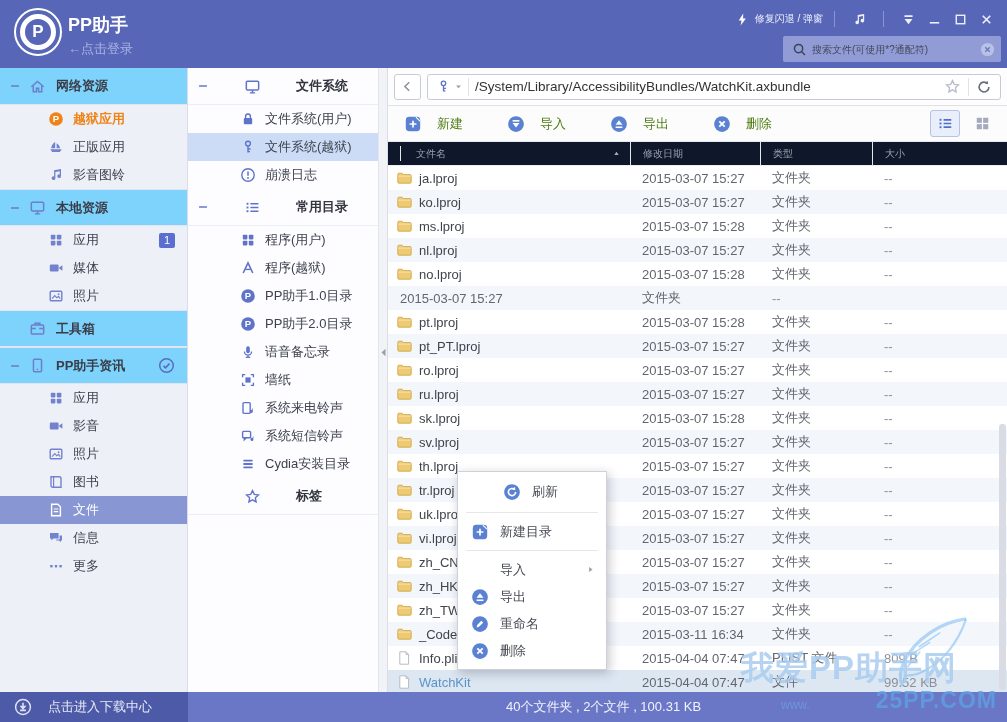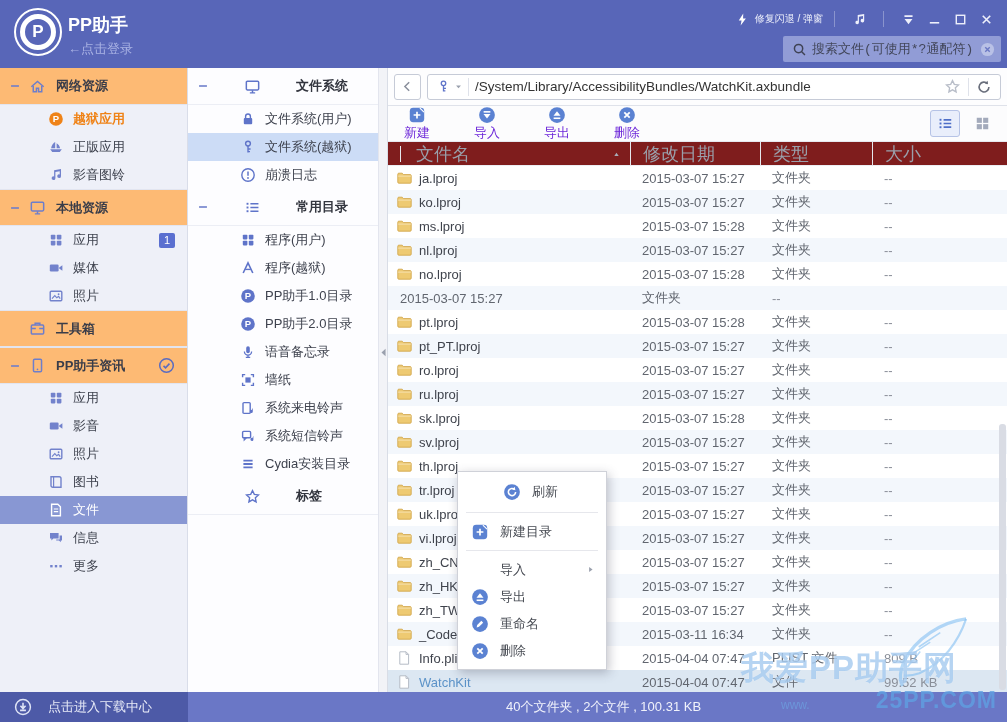--- a/index.html
+++ b/index.html
@@ -16,27 +16,27 @@
   .app-title { position:absolute; left:68px; top:13px; color:#fff; font-size:18px; font-weight:bold; }
   .login-hint { position:absolute; left:68px; top:40px; color:#aab3e4; font-size:13px; }
   .tb-right { position:absolute; right:8px; top:6px; height:26px; display:flex; align-items:center; color:#eef0fb; }
   .fix-link { display:flex; align-items:center; gap:5px; font-size:10px; cursor:default; }
   .fix-link .ic { width:15px; height:15px; color:#fff; }
   .tb-sep { width:1px; height:16px; background:rgba(255,255,255,.3); margin:0 11px; }
   .tb-btn { width:26px; height:24px; display:flex; align-items:center; justify-content:center; color:#eef0fb; }
   .tb-btn .ic { width:15px; height:15px; }
   .searchbox { position:absolute; left:783px; top:36px; width:218px; height:26px; background:#919cd6; border-radius:2px; display:flex; align-items:center; padding:0 6px; }
   .searchbox .ic-search { width:15px; height:15px; color:#3e4254; margin:0 5px 0 3px; }
-  .searchbox input { flex:1; border:none; outline:none; background:transparent; font-size:13px; color:#0f172a; font-family:Liberation Mono, monospace; min-width:0; }
+  .searchbox input { flex:1; border:none; outline:none; background:transparent; font-size:10px; color:#0f172a; font-family:Liberation Sans, sans-serif; min-width:0; }
   .searchbox input::placeholder { color:#3e4254; opacity:.95; }
   .searchbox .ic-clear { width:15px; height:15px; color:#b9c1e6; }
 
   
   .sidebar { position:absolute; left:0; top:68px; width:188px; height:624px; background:#eef0f8; border-right:1px solid #d9dde9; }
-  .sb-header { height:37px; display:flex; align-items:center; background:#fdba74; border-top:1px solid #e2e5f0; border-bottom:1px solid #e2e5f0; padding-left:8px; font-weight:bold; color:#3a3d49; font-size:13px; cursor:default; }
+  .sb-header { height:37px; display:flex; align-items:center; background:#7dd3fc; border-top:1px solid #e2e5f0; border-bottom:1px solid #e2e5f0; padding-left:8px; font-weight:bold; color:#3a3d49; font-size:13px; cursor:default; }
   .sb-header:first-child { border-top:none; }
   .sb-header .collapse { width:14px; height:14px; color:#6d7ecb; margin-right:7px; }
   .sb-header .collapse.empty { visibility:hidden; }
   .sb-header .hic { width:17px; height:17px; color:#6d7ecb; margin-right:10px; }
   .sb-header .chk { margin-left:auto; margin-right:12px; width:17px; height:17px; color:#5a6cc0; }
   .sb-item { height:28px; display:flex; align-items:center; padding-left:48px; color:#3e424e; cursor:default; }
   .sb-item .iic { width:16px; height:16px; color:#7282cc; margin-right:9px; }
   .sb-item.orange { color:#ef8318; font-weight:bold; }
   .sb-item.orange .iic { color:#ef8318; }
   .sb-item.selected { background:#8897d3; color:#fff; }
@@ -65,30 +65,30 @@
   .addr { flex:1; height:26px; border:1px solid #c6cbd7; border-radius:3px; background:#fff; display:flex; align-items:center; padding:0 6px; }
   .addr .key { width:15px; height:15px; color:#5f74c9; margin:0 2px; }
   .addr .caret { width:11px; height:11px; color:#9aa0ad; }
   .addr .addr-sep { width:1px; height:18px; background:#dfe2ea; margin:0 6px 0 4px; }
   .addr .path { flex:1; color:#333; font-size:13.5px; white-space:nowrap; overflow:hidden; }
   .addr .fav { width:17px; height:17px; color:#b9bec9; }
   .addr .addr-sep2 { width:1px; height:18px; background:#dfe2ea; margin:0 7px; }
   .addr .refresh { width:16px; height:16px; color:#6a6f7c; margin-right:2px; }
 
   .toolbar { height:36px; background:#fcfcfd; border-bottom:1px solid #e6e8ef; display:flex; align-items:center; padding:0 10px; }
-  .tool-btn { display:flex; align-items:center; gap:0; color:#6d28d9; margin-right:32px; padding:4px 6px;flex-direction:column; }
+  .tool-btn { display:flex; align-items:center; gap:15px; color:#4d7c0f; margin-right:32px; padding:4px 6px; }
   .tool-btn .ic { width:18px; height:18px; color:#5b82d2; }
   .view-toggles { margin-left:auto; display:flex; align-items:center; gap:7px; }
   .vt { width:30px; height:27px; display:flex; align-items:center; justify-content:center; border-radius:3px; }
   .vt.active { border:1px solid #b6c3e6; background:#e9eefb; }
   .vt .ic { width:17px; height:17px; }
   .vt.list { color:#4f6fc8; }
   .vt.grid { color:#a3aabb; }
 
-  .thead { height:24px; display:grid; grid-template-columns:242px 130px 112px 1fr; align-items:center; color:#9aa0ab; font-size:18px; background:#7f1d1d; border-bottom:1px solid #eceef3; }
+  .thead { height:24px; display:grid; grid-template-columns:242px 130px 112px 1fr; align-items:center; color:#9aa0ab; font-size:10px; background:#0f172a; border-bottom:1px solid #eceef3; }
   .th { position:relative; height:100%; display:flex; align-items:center; padding-left:12px; }
   .th + .th { border-left:1px solid #e5e7ed; }
   .th.name { padding-left:28px; }
   .th.name:before { content:""; position:absolute; left:12px; top:4px; bottom:4px; width:1px; background:#e5e7ed; }
   .th .sort { position:absolute; right:8px; width:11px; height:11px; color:#a8adb8; transform:rotate(0deg); }
 
   .rows { position:relative; height:526px; overflow:hidden; }
   .frow { height:24px; display:grid; grid-template-columns:242px 130px 112px 1fr; align-items:center; color:#555a63; }
   .frow:nth-child(even) { background:#f3f7fc; }
   .frow.selected { background:#dce7f2; }

